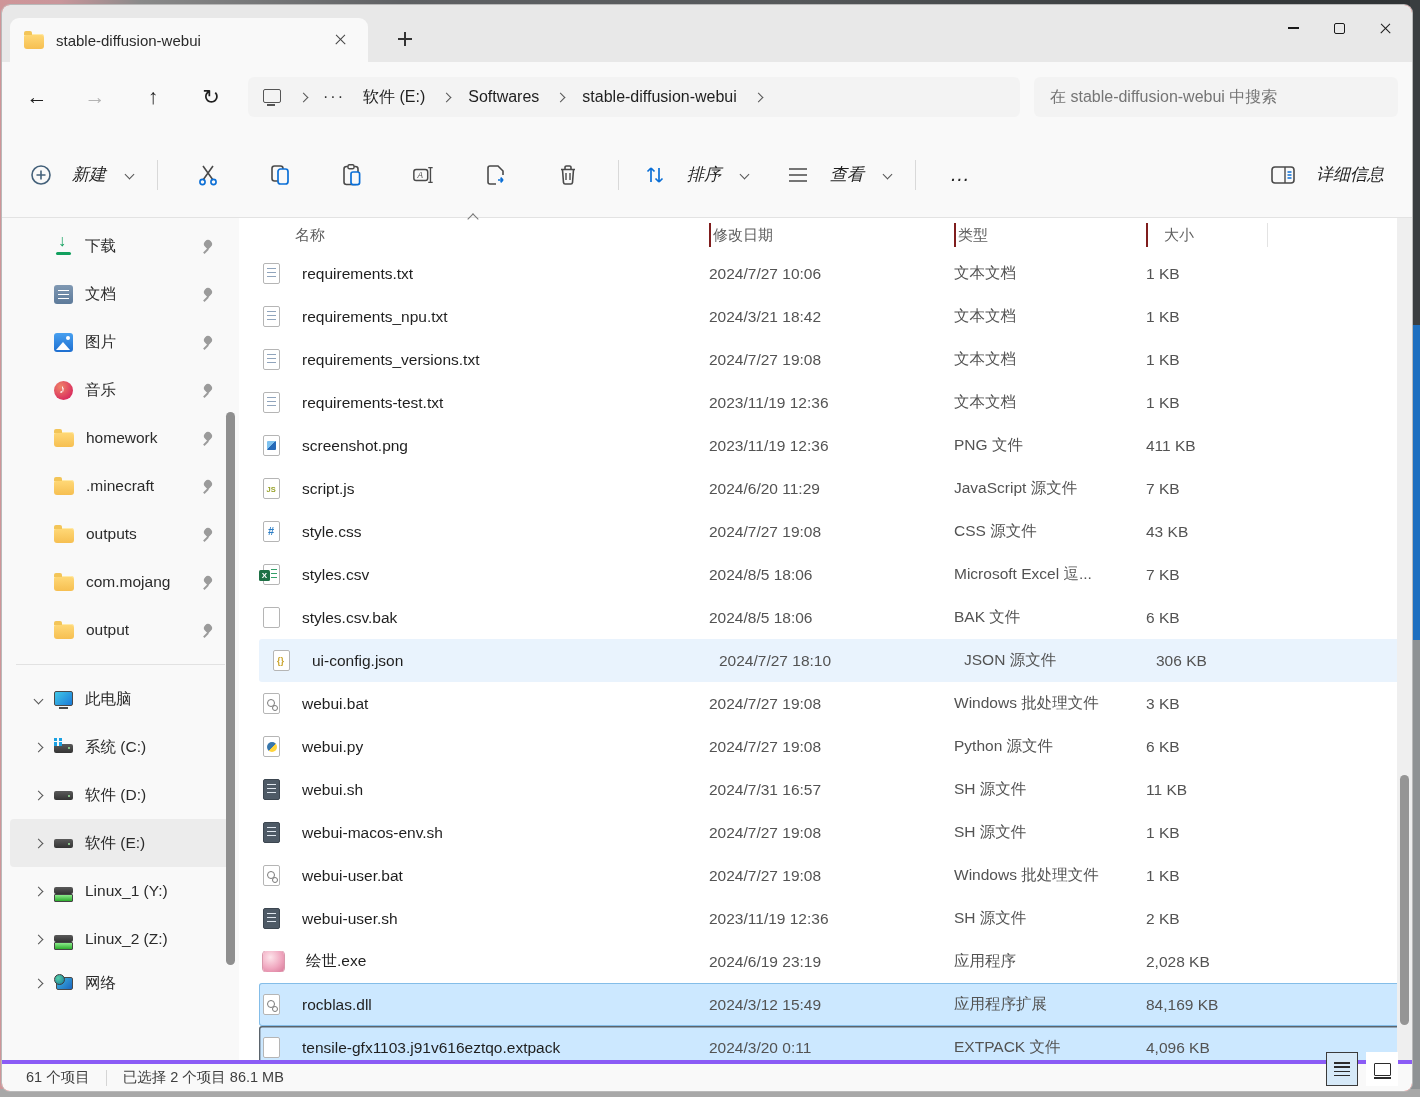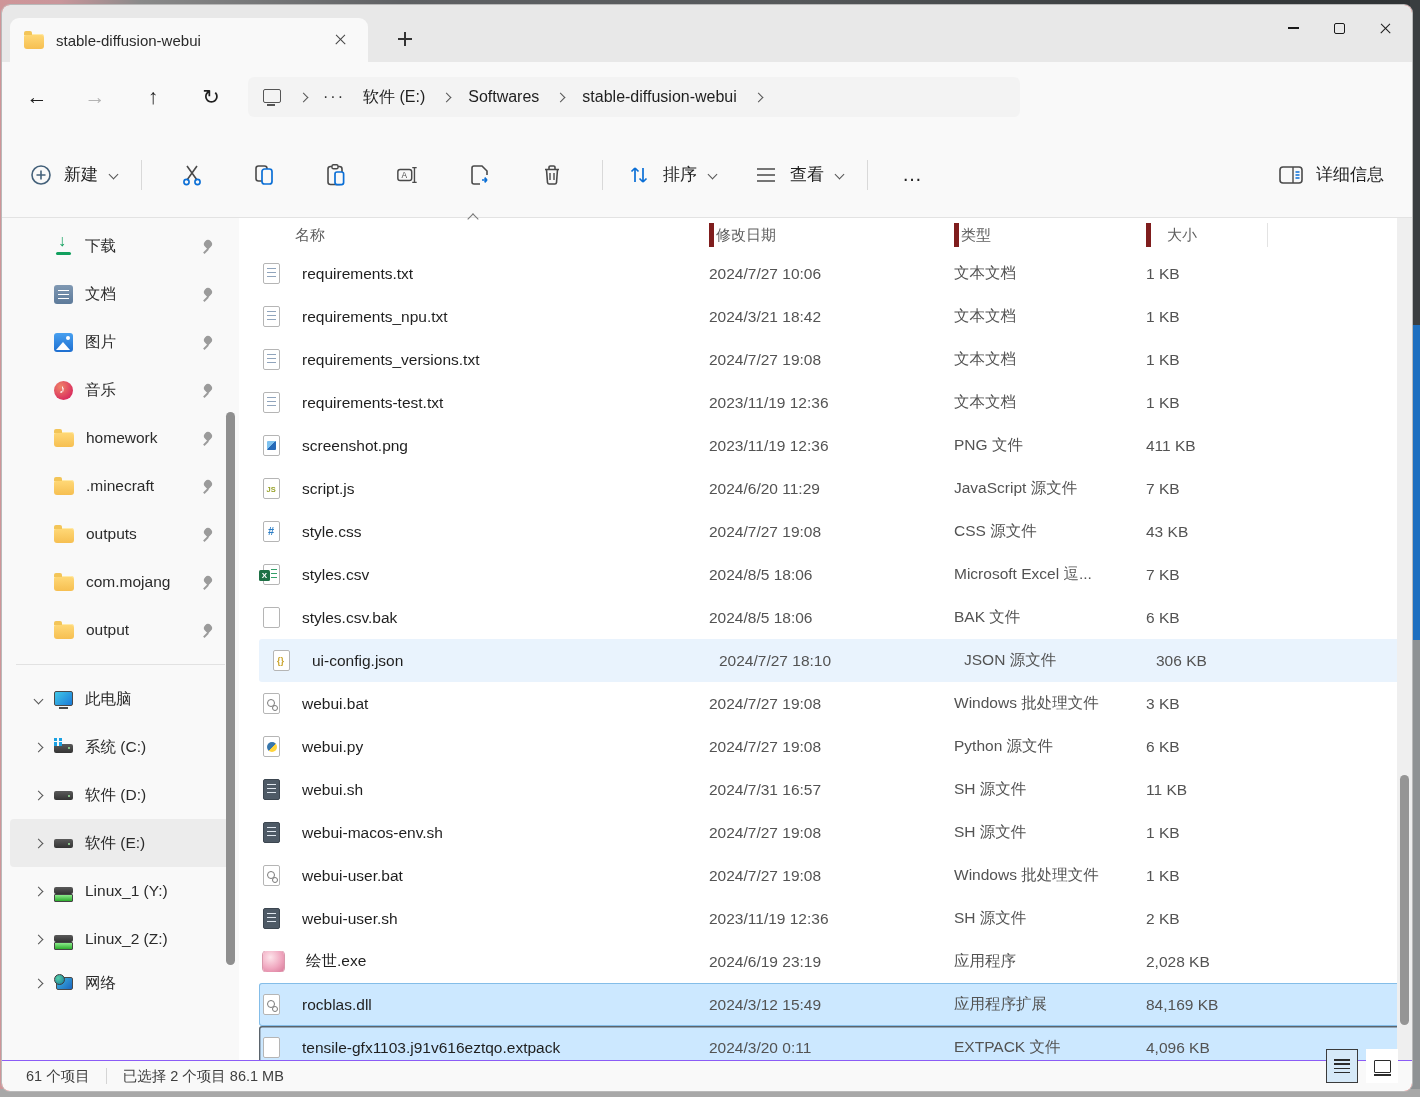--- a/index.html
+++ b/index.html
@@ -54,21 +54,21 @@
   .pc-icon::before { content:""; position:absolute; top:0; left:1px; right:1px; height:12px; border:1.6px solid #555; border-radius:2px; }
   .pc-icon::after { content:""; position:absolute; bottom:0; left:5px; width:8px; height:1.6px; background:#555; box-shadow:0 -2px 0 -0.4px #555 inset; }
   .dots { font-size:16px; letter-spacing:2px; color:#333; padding:0 6px; white-space:nowrap; }
   .searchbox { margin-left:14px; height:40px; flex:1; background:#f3f3f3; border-radius:6px; display:flex; align-items:center; overflow:hidden; }
   .searchbox input { border:0; outline:0; background:transparent; font-size:16px; color:#333; padding:0 0 0 16px; width:130%;
     font-family:"Liberation Sans","DejaVu Sans",sans-serif; }
   .searchbox input::placeholder { color:#757575; }
 
   
   .toolbar { height:86px; background:#f9f9f9; border-bottom:1px solid #e3e3e3; display:flex; align-items:center; padding:0 18px; flex:none; }
-  .tb-btn { height:48px; border-radius:6px; display:flex; align-items:center; justify-content:center; gap:12px; padding:0 10px; flex:none; }
+  .tb-btn { height:48px; border-radius:6px; display:flex; align-items:center; justify-content:center; gap:20px; padding:0 10px; flex:none;font-style:italic; }
   .tb-label { font-size:17px; color:#1f1f1f; white-space:nowrap; }
   .tb-sep { width:1px; height:30px; background:#d9d9d9; margin:0 14px; flex:none; }
   .tb-ico { width:44px; margin:0 14px; }
   .tb-more { font-size:20px; letter-spacing:2px; color:#222; margin:0 10px; }
   .tb-right { margin-left:auto; }
 
   
   .main { flex:1; display:flex; min-height:0; position:relative; background:#fff; }
   .sidebar { width:237px; background:#f9f9f9; position:relative; padding-top:4px; flex:none; overflow:hidden; }
   .sb-item { height:48px; display:flex; align-items:center; padding-left:12px; border-radius:4px; margin:0 8px; position:relative; }
@@ -116,21 +116,21 @@
     background:radial-gradient(circle at 35% 35%,#58d0a8,#147898); border:1px solid #3c3c3c; }
 
   
   .content { flex:1; position:relative; background:#fff; min-width:0; }
   .list-scroll { position:absolute; right:0; top:0; bottom:0; width:15px; background:#efefef; }
   .list-scroll .thumb { position:absolute; left:3px; width:9px; top:557px; height:250px; background:#959595; border-radius:5px; }
   .lheader { display:grid; grid-template-columns:450px 245px 192px 122px; margin-left:20px; height:34px; align-items:center;
     font-size:15px; color:#5e5e5e; position:relative; }
   .lheader .hcell { padding-left:2px; height:24px; display:flex; align-items:center; }
   .lheader .hcell.first { padding-left:36px; }
-  .lheader .hcell + .hcell { border-left:5px solid #7f1d1d;font-family:Liberation Mono, monospace; }
+  .lheader .hcell + .hcell { border-left:2px solid #7f1d1d;font-family:Liberation Mono, monospace; }
   .lheader .hcell.last { border-right:1px solid #e3e3e3; justify-content:flex-start; padding-left:16px; }
   .sort-caret { position:absolute; left:210px; top:-3px; width:8px; height:8px; border-left:1.5px solid #777; border-top:1.5px solid #777; transform:rotate(45deg); }
   .rows { }
   .frow { display:grid; grid-template-columns:450px 245px 192px 110px; margin:0 12px 0 20px; height:43px; align-items:center; border-radius:3px; }
   .cell { font-size:15.5px; color:#535353; white-space:nowrap; overflow:hidden; }
   .cell.name { display:flex; align-items:center; gap:22px; color:#1f1f1f; padding-left:4px; }
   .cell.size { padding-right:6px; }
   .frow.hover { background:#e9f3fd;padding-left:10px; }
   .frow.selected { background:#cce8ff; box-shadow:inset 0 0 0 1px #84bde8; }
   .frow.selected-focus { background:#cce8ff; box-shadow:inset 0 0 0 1.4px #5b646c; }
@@ -152,21 +152,21 @@
     background:repeating-linear-gradient(to bottom,#35a06a 0 1.3px,transparent 1.3px 4px); }
   .fi-gear::before { content:""; position:absolute; left:3px; top:5px; width:6px; height:6px; border:1.4px solid #7a7a7a; border-radius:50%; }
   .fi-gear::after { content:""; position:absolute; left:8px; top:11px; width:4px; height:4px; border:1.3px solid #7a7a7a; border-radius:50%; }
   .fi-py::after { content:""; position:absolute; left:3px; top:5px; width:10px; height:10px; border-radius:50%;
     background:linear-gradient(135deg,#3776ab 50%,#ffd43b 50%); }
   .fi-exe { border:none; width:21px; height:21px; border-radius:4px;
     background:radial-gradient(circle at 35% 30%,#fde4ea,#f0a8c0 55%,#d87898); box-shadow:0 0 0 1px #d898ab; }
   .fi-blank {}
 
   
-  .statusbar { height:31px; border-top:1px solid #8b5cf6; background:#f9f9f9; display:flex; align-items:center; padding:0 24px; flex:none; position:relative; }
+  .statusbar { height:31px; border-top:4px solid #8b5cf6; background:#f9f9f9; display:flex; align-items:center; padding:0 24px; flex:none; position:relative; }
   .st-text { font-size:14.5px; color:#3f3f3f; white-space:nowrap; }
   .st-sep { width:1px; height:16px; background:#d5d5d5; margin:0 16px; }
   .view-toggles { position:absolute; right:14px; top:-12px; display:flex; gap:8px; align-items:center; }
   .vt { width:32px; height:34px; display:flex; align-items:center; justify-content:center; background:#fff; }
   .vt.active { background:#d6e9f8; border:1px solid #3b3b3b; }
   .vt-lines { width:16px; height:14px; background:repeating-linear-gradient(to bottom,#2b2b2b 0 1.6px,transparent 1.6px 4.3px); }
   .vt-rect { width:17px; height:13px; border:1.6px solid #2b2b2b; border-radius:1px; position:relative; }
   .vt-rect::after { content:""; position:absolute; left:-1px; right:-1px; bottom:-4px; height:1.6px; background:#2b2b2b; }
 
   svg.tbsvg { display:block; }
@@ -211,20 +211,23 @@
       <span class="pc-icon"></span>
       <span class="chev chev-r"></span>
       <span class="dots">···</span>
       <span class="crumb">软件 (E:)</span>
       <span class="chev chev-r"></span>
       <span class="crumb">Softwares</span>
       <span class="chev chev-r"></span>
       <span class="crumb">stable-diffusion-webui</span>
       <span class="chev chev-r"></span>
     </div>
+    <div class="searchbox">
+      <input type="text" placeholder="在 stable-diffusion-webui 中搜索" style="">
+    </div>
   </div>
 
   <div class="toolbar">
     <div class="tb-btn">
       <svg class="tbsvg" width="22" height="22" viewBox="0 0 22 22">
           <circle cx="11" cy="11" r="9" fill="none" stroke="#44617a" stroke-width="1.6"></circle>
           <path d="M11 6.5v9M6.5 11h9" stroke="#44617a" stroke-width="1.6"></path>
         </svg>
       <span class="tb-label">新建</span>
       <span class="chev chev-d"></span>

